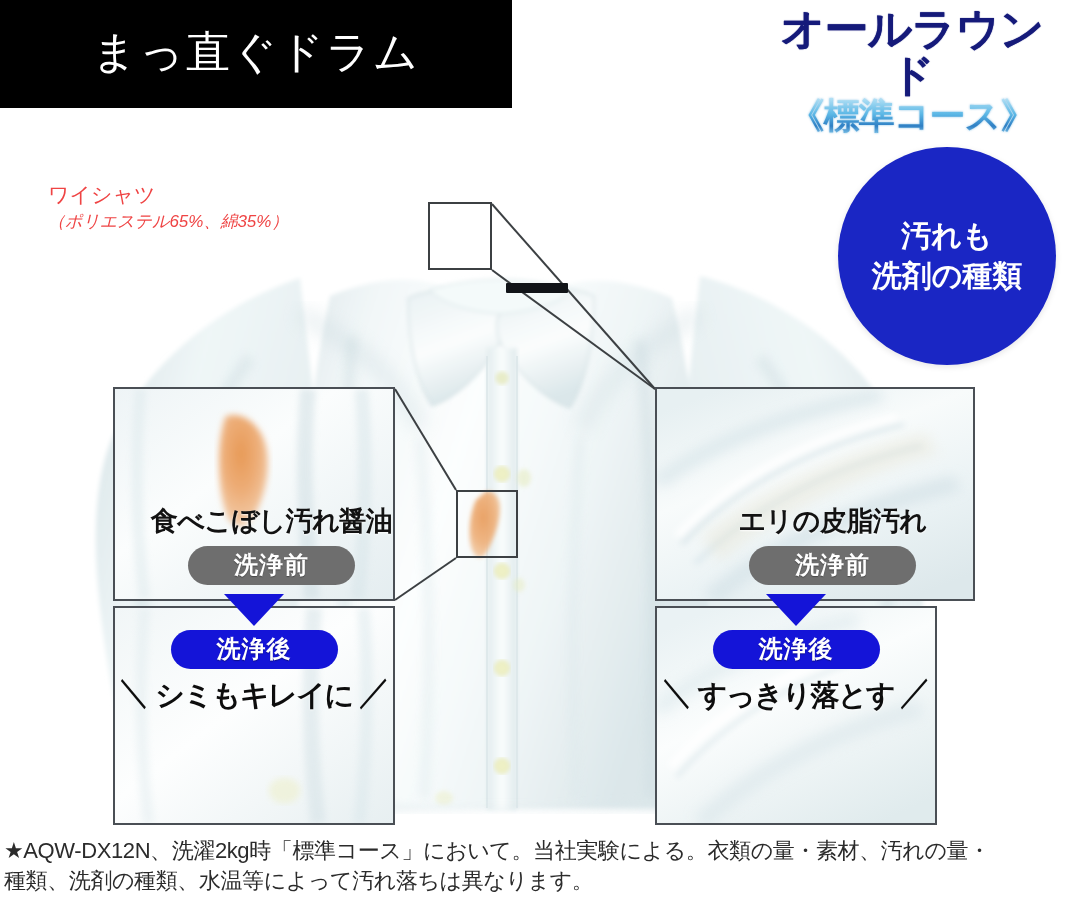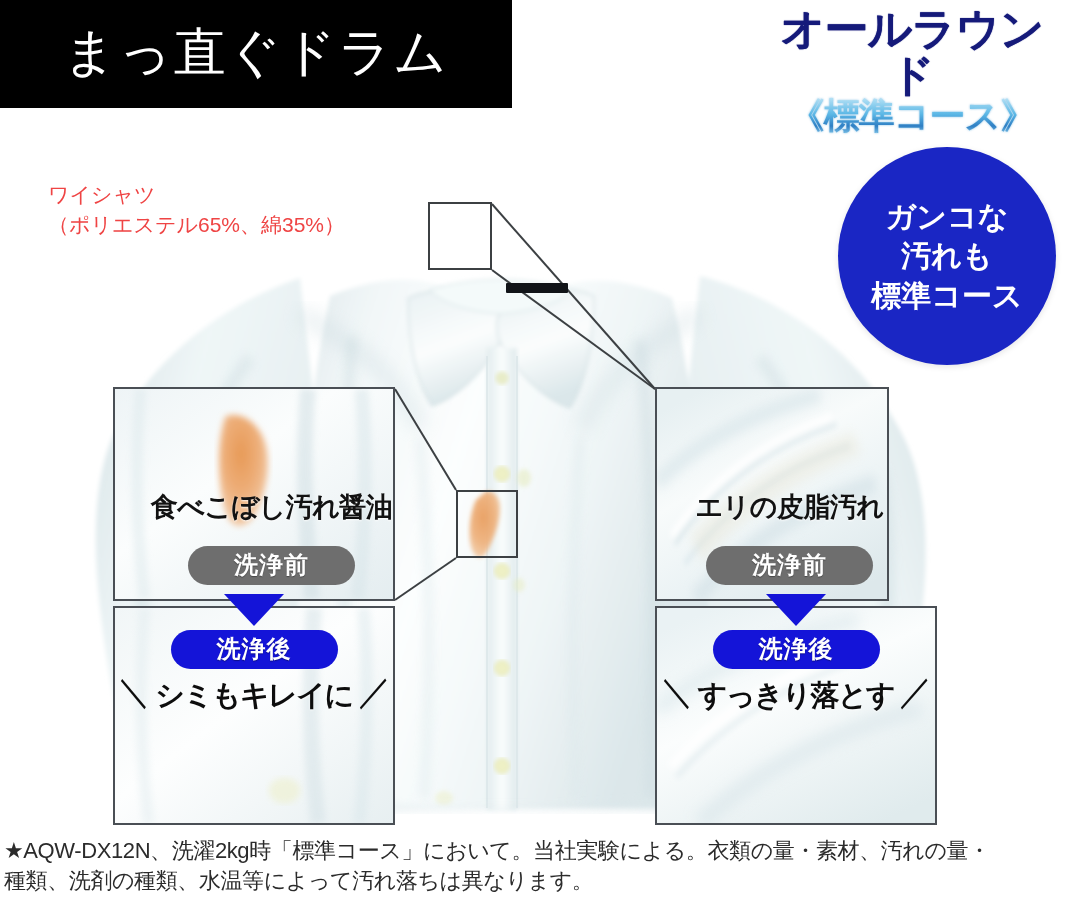--- a/index.html
+++ b/index.html
@@ -26,21 +26,21 @@
     position: absolute;
     left: 0; top: 0;
     width: 512px; height: 108px;
     background: #000000;
     display: flex;
     align-items: center;
     justify-content: center;
   }
   .title-bar-text {
     color: #ffffff;
-    font-size: 52px;
+    font-size: 44px;
     font-weight: 300;
     letter-spacing: 2px;
     line-height: 1;
     transform: translateY(-2px);
   }
 
   .brand-block {
     position: absolute;
     right: 18px; top: 6px;
     width: 300px;
@@ -82,21 +82,21 @@
   .garment-label {
     position: absolute;
     left: 48px; top: 168px;
     color: #ef4444;
     font-size: 21px;
     line-height: 1.45;
     letter-spacing: 0px;
     white-space: nowrap;
     margin-top: 12px;
   }
-  .garment-label .l2 { font-size: 21px; }
+  .garment-label .l2 { font-size: 17px; font-style: italic; }
 
   
   .circle-badge {
     position: absolute;
     left: 838px; top: 147px;
     width: 218px; height: 218px;
     border-radius: 50%;
     background: #1a26c4;
     display: flex;
     flex-direction: column;
@@ -141,21 +141,21 @@
     background: #eef3f5;
   }
   .panel-photo {
     position: absolute;
     left: 0; top: 0;
     width: 100%; height: 100%;
   }
 
   #panel-left-before  { left: 113px; top: 387px; width: 282px; height: 214px; }
   #panel-left-after   { left: 113px; top: 606px; width: 282px; height: 219px; }
-  #panel-right-before { left: 655px; top: 387px; width: 234px; height: 214px; }
+  #panel-right-before { left: 655px; top: 387px; width: 320px; height: 214px; }
   #panel-right-after  { left: 655px; top: 606px; width: 282px; height: 219px; }
 
   .panel-title {
     font-size: 27px;
     font-weight: bold;
     color: #121212;
     letter-spacing: -0.5px;
     line-height: 1;
     white-space: nowrap;
     text-shadow: 0 1px 2px rgba(255,255,255,0.85);
@@ -181,21 +181,21 @@
     text-shadow: 0 1px 1px rgba(0,0,0,0.35);
   }
 
   .before-stack {
     position: absolute;
     left: 0; right: 0;
     bottom: 14px;
     display: flex;
     flex-direction: column;
     align-items: center;
-    gap: 25px;
+    gap: 11px;
     padding-left: 35px;
   }
 
   .after-stack {
     position: absolute;
     left: 0; right: 0;
     top: 22px;
     display: flex;
     flex-direction: column;
     align-items: center;
@@ -385,23 +385,22 @@
     <div class="brand-line1">オールラウンド</div>
     <div class="brand-line2">《標準コース》</div>
   </div>
 
   <div class="garment-label">
     <div>ワイシャツ</div>
     <div class="l2">（ポリエステル65%、綿35%）</div>
   </div>
 
   <div class="circle-badge">
-    <span>ガンコな</span>
     <span>汚れも</span>
-    <span>標準コース</span>
+    <span>洗剤の種類</span>
   </div>
 
   <div class="callout-box" id="collar-box"></div>
   <div class="callout-box" id="stain-box"></div>
   <div class="black-bar"></div>
 
   <div class="panel" id="panel-left-before">
     <svg class="panel-photo" viewBox="0 0 282 214" preserveAspectRatio="none">
       <defs>
         <linearGradient id="lbBg" x1="0" y1="0" x2="1" y2="1">

